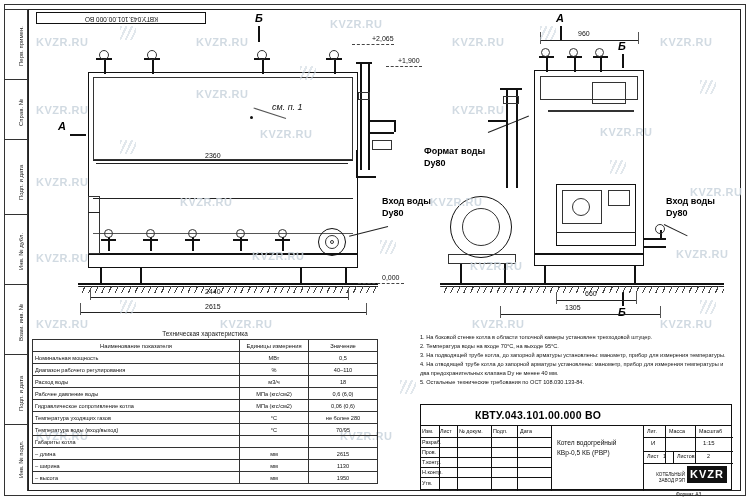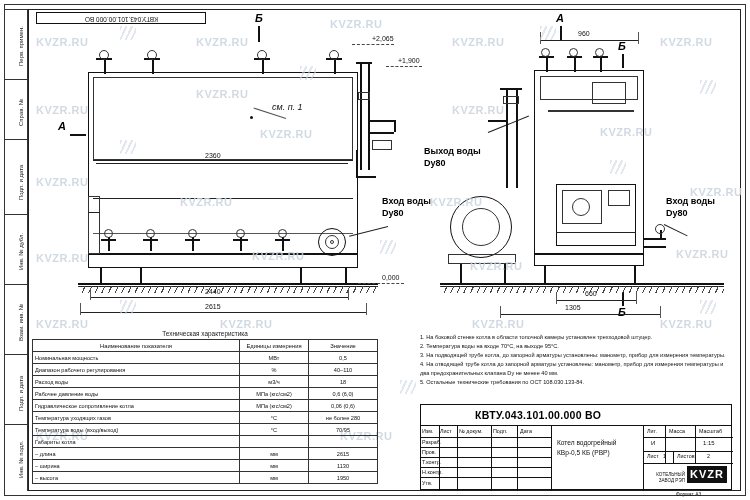--- a/index.html
+++ b/index.html
@@ -168,21 +168,21 @@
   <div class="lbl" style="left:382px;top:274px;">0,000</div>
 
   <div class="lit" style="left:272px;top:102px;font-size:9px;">см. п. 1</div>
   <div class="hl thin" style="left:252px;top:118px;width:34px;transform:rotate(18deg);transform-origin:right center;"></div>
   <div style="position:absolute;left:250px;top:116px;width:3px;height:3px;background:#111;border-radius:50%;"></div>
 
   <div class="lblb" style="left:382px;top:196px;">Вход воды</div>
   <div class="lblb" style="left:382px;top:208px;">Dу80</div>
   <div class="hl" style="left:348px;top:226px;width:40px;transform:rotate(-14deg);transform-origin:right center;"></div>
 
-  <div class="lblb" style="left:424px;top:146px;">Выход воды</div>
+  <div class="lblb" style="left:424px;top:146px;">Формат воды</div>
   <div class="lblb" style="left:424px;top:158px;">Dу80</div>
   <div class="hl" style="left:488px;top:132px;width:44px;transform:rotate(-22deg);transform-origin:left center;"></div>
 
   <div class="lblbig" style="left:556px;top:12px;">А</div>
   <div class="vl2" style="left:560px;top:26px;height:14px;"></div>
 
   <div class="lblbig" style="left:618px;top:40px;">Б</div>
   <div class="vl2" style="left:622px;top:54px;height:14px;"></div>
 
   <div class="lblbig" style="left:618px;top:306px;">Б</div>

